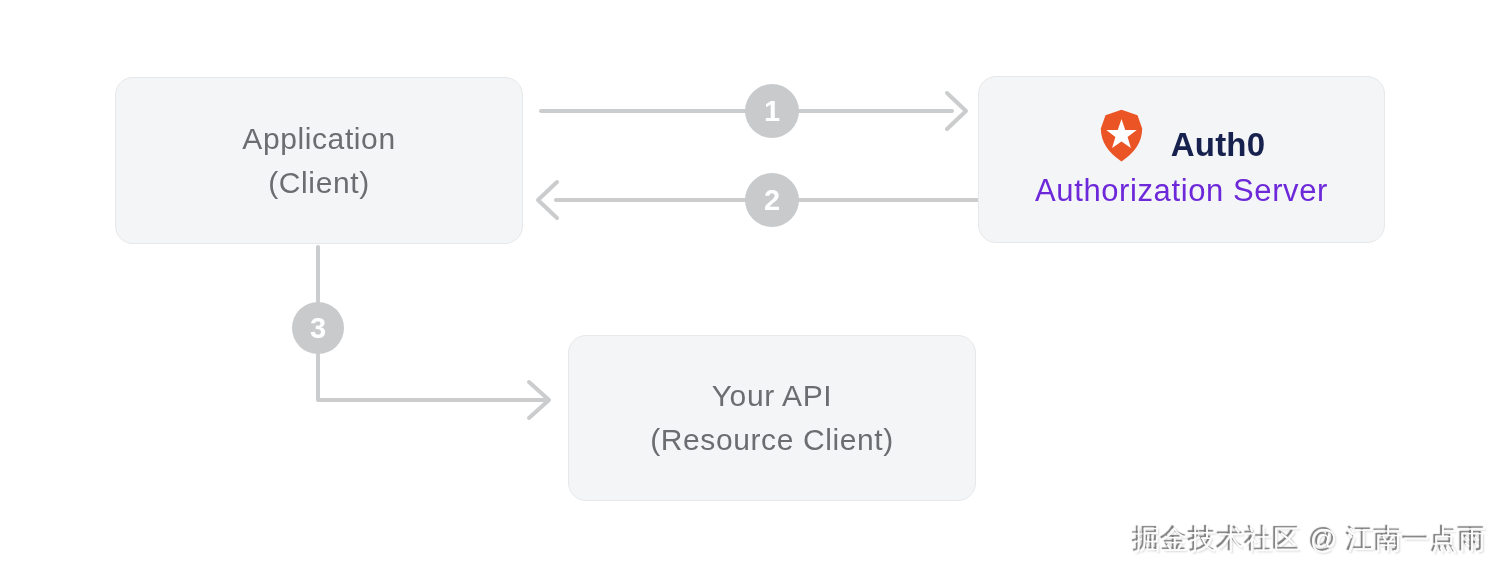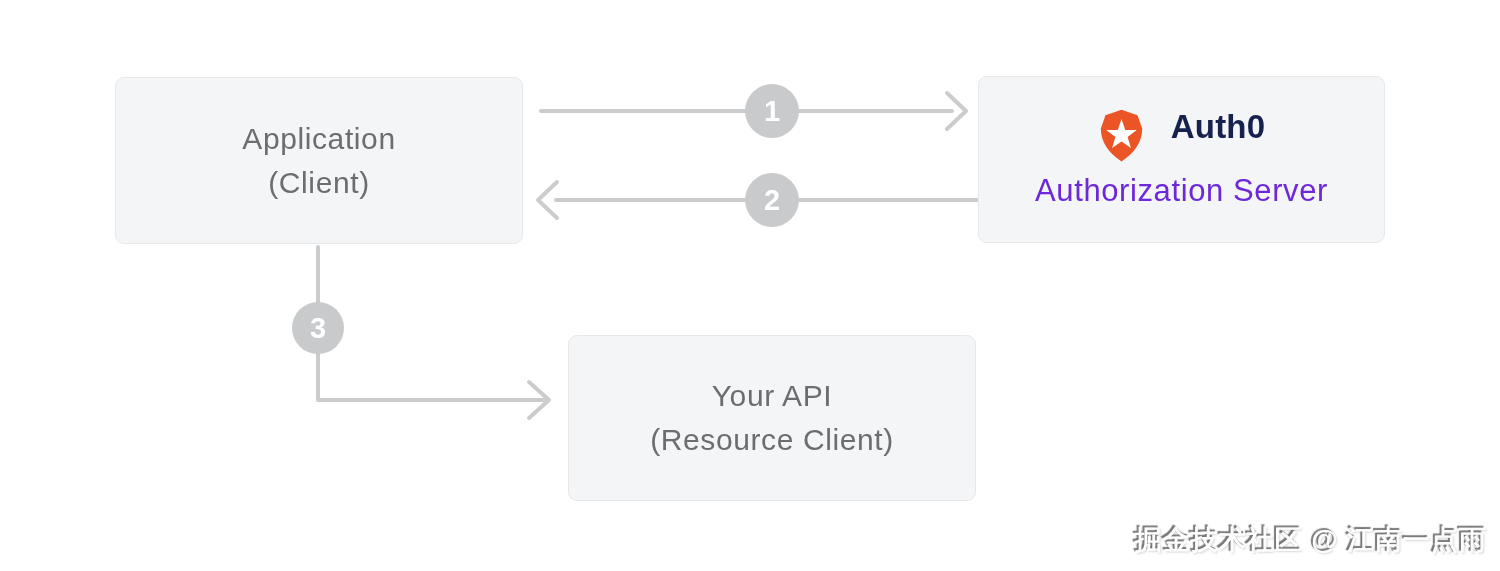--- a/index.html
+++ b/index.html
@@ -7,39 +7,39 @@
     position:relative;
     width:1500px; height:571px;
     background:#ffffff;
     font-family:"Liberation Sans", sans-serif;
     overflow:hidden;
   }
   .node {
     position:absolute;
     background:#f4f5f7;
     border:1px solid #e7e8ea;
-    border-radius:9px;
+    border-radius:18px;
     display:flex;
     flex-direction:column;
     align-items:center;
     justify-content:center;
     color:#6b6e71;
     font-size:30px;
     line-height:44px;
     letter-spacing:0.6px;
     text-align:center;
     box-sizing:border-box;
   }
   #box-app  { left:115px; top:77px;  width:408px; height:167px; }
   #box-auth { left:978px; top:76px;  width:407px; height:167px; }
   #box-api  { left:568px; top:315px; width:408px; height:166px;margin-top:20px; }
 
   .brand-row {
     display:flex;
-    align-items:flex-start;
+    align-items:flex-end;
     gap:26px;
     margin-bottom:8px;
   }
   .brand-text {
     font-size:33px;
     font-weight:bold;
     color:#16214d;
     letter-spacing:0.2px;
     line-height:36px;
   }
@@ -64,21 +64,21 @@
     font-family:"Liberation Sans", sans-serif;
     font-size:29px;
     font-weight:bold;
     text-anchor:middle;
   }
   .watermark {
     position:absolute;
     right:13px;
     bottom:13px;
     font-size:27px;
-    font-weight:bold;
+    font-weight:normal;
     color:#fdfdfd;
     letter-spacing:1px;
     text-shadow:
       -2px -2px 1px rgba(95,95,95,0.85),
       1px 1px 2px rgba(140,140,140,0.35);
     white-space:nowrap;
   }
 </style>
 </head>
 <body>

